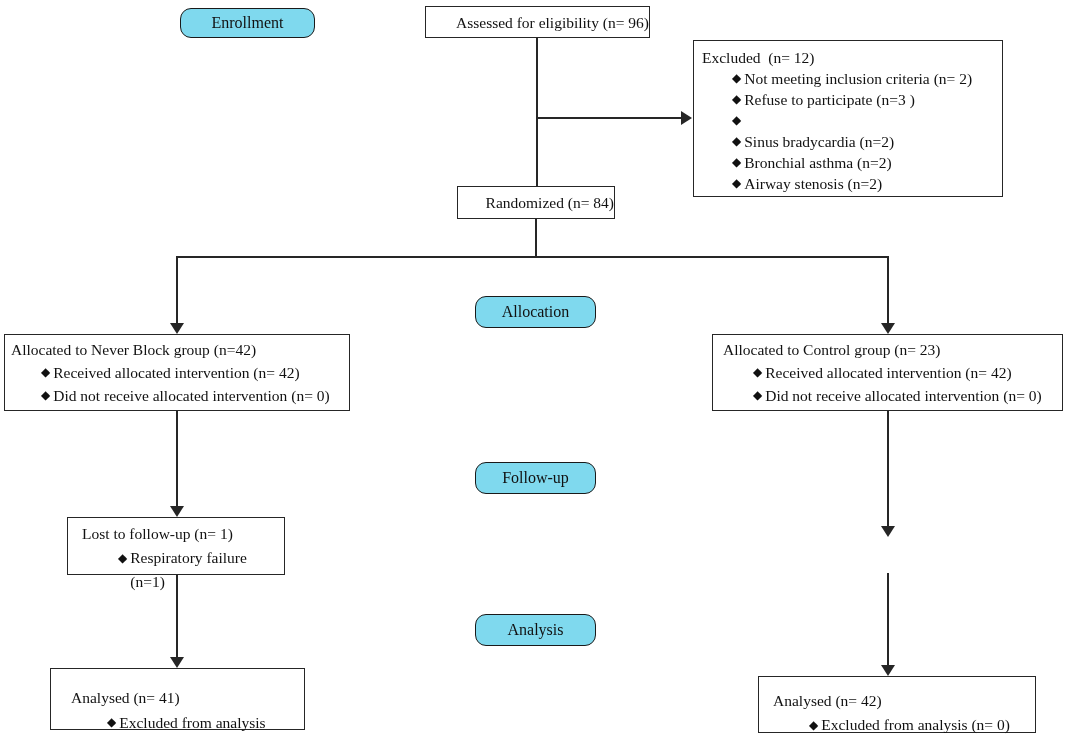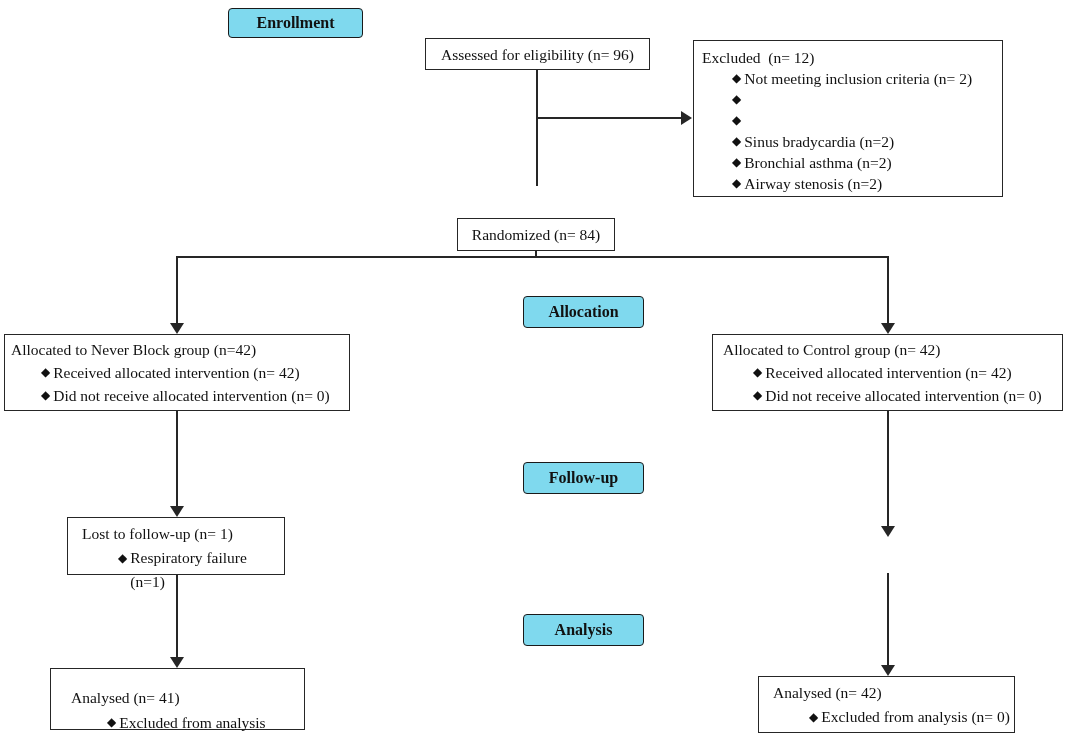--- a/index.html
+++ b/index.html
@@ -9,31 +9,31 @@
   }
   html,body{margin:0;padding:0;background:#ffffff;}
   .canvas{
     position:relative;width:1065px;height:739px;background:#ffffff;
     font-family:"Liberation Serif","DejaVu Serif",serif;
     color:var(--text_color);
   }
   .stage{
     position:absolute;box-sizing:border-box;
     background:var(--stage_fill);
-    border:1.6px solid #1a1a1a;border-radius:4px;
+    border:1.6px solid #1a1a1a;border-radius:11px;
     display:flex;align-items:center;justify-content:center;
-    font-weight:bold;font-size:16px;margin-left:48px;
+    font-weight:normal;font-size:16px;
   }
   .node{
     position:absolute;box-sizing:border-box;background:#ffffff;
     border:1.7px solid var(--line_color);
     font-size:15.5px;line-height:21px;
   }
   .node .title{display:block;white-space:pre-wrap;}
-  .center{display:flex;align-items:center;justify-content:center;text-align:center;margin-top:32px;}
+  .center{display:flex;align-items:center;justify-content:flex-end;text-align:center;}
   .bullet{display:flex;white-space:pre-wrap;}
   .diamond{font-size:12px;line-height:inherit;margin-right:3px;}
   .line{position:absolute;background:var(--line_color);}
   .arrow-down{
     position:absolute;width:0;height:0;
     border-left:7px solid transparent;border-right:7px solid transparent;
     border-top:11px solid var(--line_color);
   }
   .arrow-right{
     position:absolute;width:0;height:0;
@@ -80,20 +80,21 @@
   </div>
 
   <div class="node" style="left:693px;top:40px;width:310px;height:157px;padding:6px 20px 0 8px">
     <span class="title">Excluded  (n= 12)</span>
     <div class="bullet ind">
       <span class="diamond">◆</span>
       <span>Not meeting inclusion criteria (n= 2)</span>
     </div>
     <div class="bullet ind">
       <span class="diamond">◆</span>
+      <span>Refuse to participate (n=3 )</span>
     </div>
     <div class="bullet ind">
       <span class="diamond">◆</span>
     </div>
     <div class="bullet ind">
       <span class="diamond">◆</span>
       <span>Sinus bradycardia (n=2)</span>
     </div>
     <div class="bullet ind">
       <span class="diamond">◆</span>
@@ -115,21 +116,21 @@
       <span class="diamond">◆</span>
       <span>Received allocated intervention (n= 42)</span>
     </div>
     <div class="bullet ind">
       <span class="diamond">◆</span>
       <span>Did not receive allocated intervention (n= 0)</span>
     </div>
   </div>
 
   <div class="node" style="left:712px;top:334px;width:351px;height:77px;padding:3px 4px 0 10px;line-height:23px">
-    <span class="title">Allocated to Control group (n= 42)</span>
+    <span class="title">Allocated to Control group (n= 23)</span>
     <div class="bullet ind">
       <span class="diamond">◆</span>
       <span>Received allocated intervention (n= 42)</span>
     </div>
     <div class="bullet ind">
       <span class="diamond">◆</span>
       <span>Did not receive allocated intervention (n= 0)</span>
     </div>
   </div>
 
@@ -143,21 +144,21 @@
 
 
   <div class="node" style="left:50px;top:668px;width:255px;height:62px;padding:16px 4px 0 20px;line-height:25px">
     <span class="title">Analysed (n= 41)</span>
     <div class="bullet ind-lg">
       <span class="diamond">◆</span>
       <span>Excluded from analysis (n=0)</span>
     </div>
   </div>
 
-  <div class="node" style="left:758px;top:676px;width:257px;height:57px;padding:4px 4px 0 14px;line-height:24px">
+  <div class="node" style="left:758px;top:676px;width:278px;height:57px;padding:12px 4px 0 14px;line-height:24px">
     <span class="title">Analysed (n= 42)</span>
     <div class="bullet ind-lg">
       <span class="diamond">◆</span>
       <span>Excluded from analysis (n= 0)</span>
     </div>
   </div>
 
 </div>
 
 </body></html>

